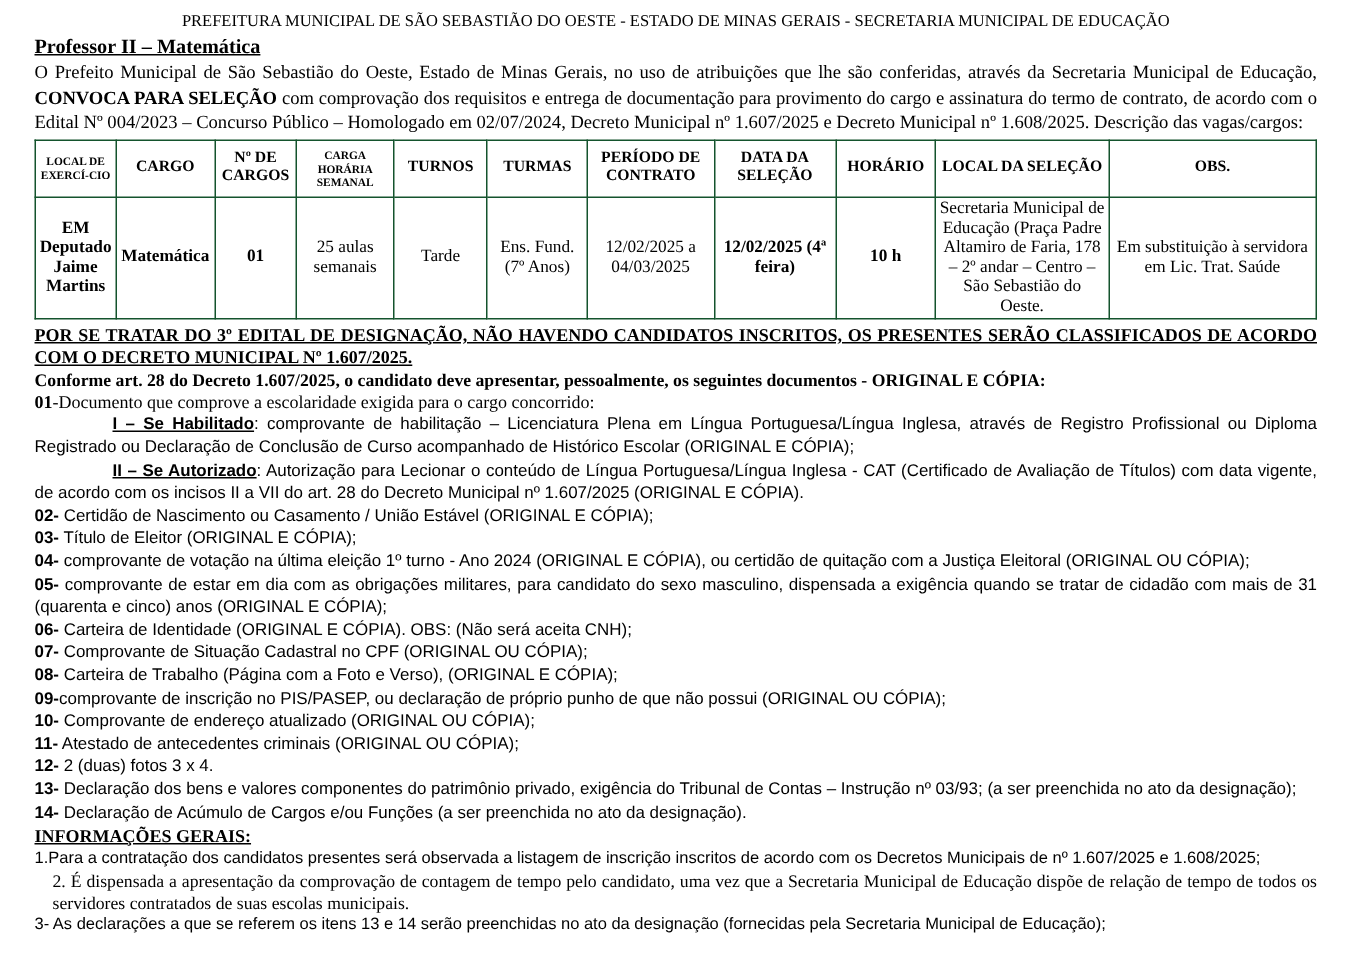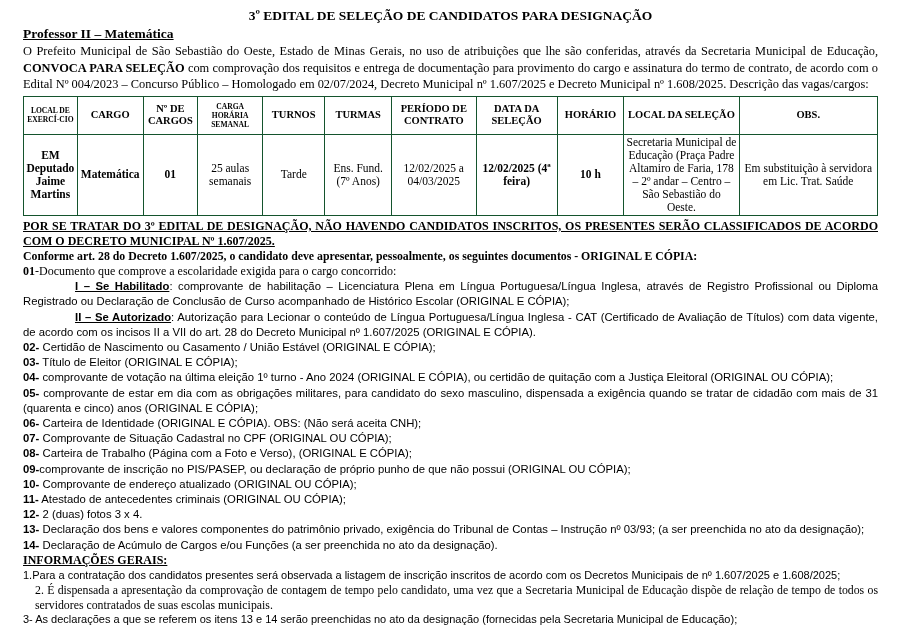--- a/index.html
+++ b/index.html
@@ -54,21 +54,21 @@
   .doc-item { font-size: 11.3px; line-height: 15.2px; text-align: justify; }
   .doc-item .num { font-weight: bold; }
   .info-title { font-size: 12px; line-height: 15.2px; font-weight: bold; text-decoration: underline; }
   .info-item-sans  { font-size: 11px; line-height: 14.8px; }
   .info-item-serif { font-size: 11.8px; line-height: 14.8px; text-align: justify; margin-left: 12px; }
 </style>
 </head>
 <body>
 
 <header>
-  <div class="hdr-line2 serif">3º EDITAL DE SELEÇÃO DE CANDIDATOS PARA DESIGNAÇÃO</div>
+  <div class="hdr-line1 serif">PREFEITURA MUNICIPAL DE SÃO SEBASTIÃO DO OESTE - ESTADO DE MINAS GERAIS - SECRETARIA MUNICIPAL DE EDUCAÇÃO</div>
 </header>
 
 <div class="subject serif">Professor II –  Matemática</div>
 
 <p class="intro serif"><span>O Prefeito Municipal de São Sebastião do Oeste, Estado de Minas Gerais, no uso de atribuições que lhe são conferidas, através da Secretaria Municipal de Educação, </span><span class="b">CONVOCA PARA SELEÇÃO</span><span> com comprovação dos requisitos e entrega de documentação para provimento do cargo e assinatura do termo de contrato, de acordo com o Edital Nº 004/2023 – Concurso Público – Homologado em 02/07/2024,  Decreto Municipal nº 1.607/2025 e Decreto Municipal nº 1.608/2025. Descrição das vagas/cargos:</span></p>
 
 <table class="vagas serif">
   <colgroup>
     <col style="width:6.3%">
       <col style="width:7.7%">

